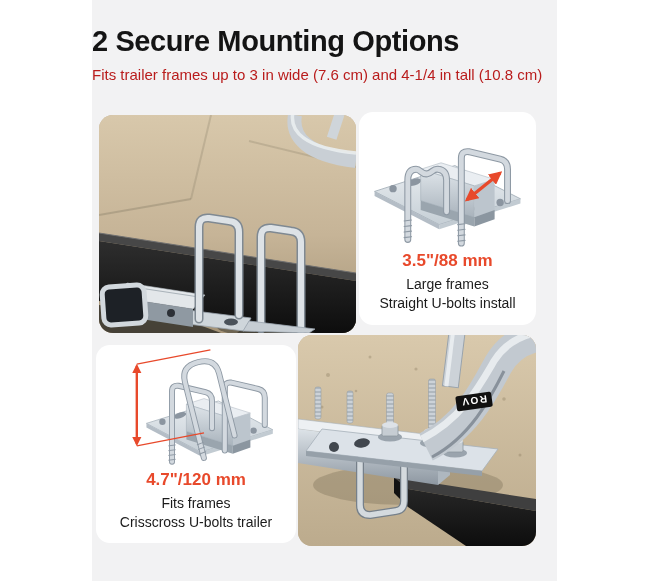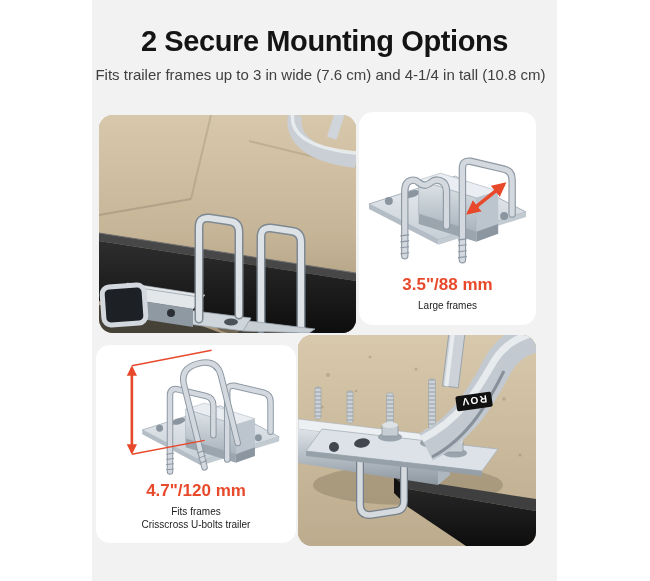--- a/index.html
+++ b/index.html
@@ -2,32 +2,32 @@
 <html><head>
 <meta charset="utf-8">
 <style>
   html,body{margin:0;padding:0;}
   body{
     width:650px;height:581px;position:relative;overflow:hidden;
     background:#ffffff;
     font-family:"Liberation Sans","DejaVu Sans",sans-serif;
   }
   .band{position:absolute;left:92px;top:0;width:465px;height:581px;background:#f2f2f3;}
-  .header{position:absolute;left:92px;top:25px;width:465px;text-align:center;}
+  .header{position:absolute;left:92px;top:25px;width:465px;text-align:left;}
   .title{margin:0;font-size:29px;font-weight:700;color:#141414;letter-spacing:-0.4px;}
-  .subtitle{margin:8px 8px 0 0;font-size:15px;color:#404040;}
+  .subtitle{margin:8px 8px 0 0;font-size:15px;color:#b91c1c;}
   .photo{position:absolute;border-radius:14px;overflow:hidden;background:#c3b295;}
   .photo svg{display:block;width:100%;height:100%;}
   .card{
     position:absolute;background:#ffffff;border-radius:14px;
     display:flex;flex-direction:column;align-items:center;box-sizing:border-box;
   }
   .card .illu{flex:1 1 auto;width:100%;}
   .measure{font-size:17px;font-weight:700;color:#e8492b;margin:0 0 4px 0;line-height:1.1;}
-  .desc{font-size:10px;color:#1b1b1b;line-height:1.32;}
+  .desc{font-size:14px;color:#1b1b1b;line-height:1.32;}
   .photo-tl{left:99px;top:115px;width:257px;height:218px;}
   .card-tr{left:359px;top:112px;width:177px;height:213px;padding-bottom:13px;}
   .card-bl{left:96px;top:345px;width:200px;height:198px;padding-bottom:12px;}
   .photo-br{left:298px;top:335px;width:238px;height:211px;}
 </style>
 </head>
 <body>
 
 <div class="band"></div>
 
@@ -129,20 +129,21 @@
     </g>
     <g fill="none" stroke-linejoin="round" stroke-linecap="round">
       <path d="M104,142 L104,50 Q104,42 112,43 L146,51 Q154,53 154,62 L154,96" stroke="#8e99a4" stroke-width="7.5"></path>
       <path d="M104,142 L104,50 Q104,42 112,43 L146,51 Q154,53 154,62 L154,96" stroke="#d3d9df" stroke-width="5.2"></path>
       <path d="M100,122 L108,121 M100,128 L108,127 M100,134 L108,133 M100,140 L108,139" stroke="#8e99a4" stroke-width="1.2"></path>
     </g>
     <line x1="110" y1="95" x2="146" y2="66" stroke="#e8492b" stroke-width="3.6" marker-start="url(#ahS)" marker-end="url(#ahS)"></line>
   </svg>
   <div class="measure">3.5"/88 mm</div>
   <div class="desc">Large frames</div>
+  <div class="desc">Straight U-bolts install</div>
 </div>
 
 <div class="card card-bl">
   <svg class="illu" viewBox="0 0 200 158">
     <defs>
       <marker id="ahC" viewBox="0 0 10 10" refX="8" refY="5" markerWidth="4" markerHeight="4" orient="auto-start-reverse">
         <path d="M0,0 L10,5 L0,10 z" fill="#e8492b"></path>
       </marker>
     </defs>
     <g>

